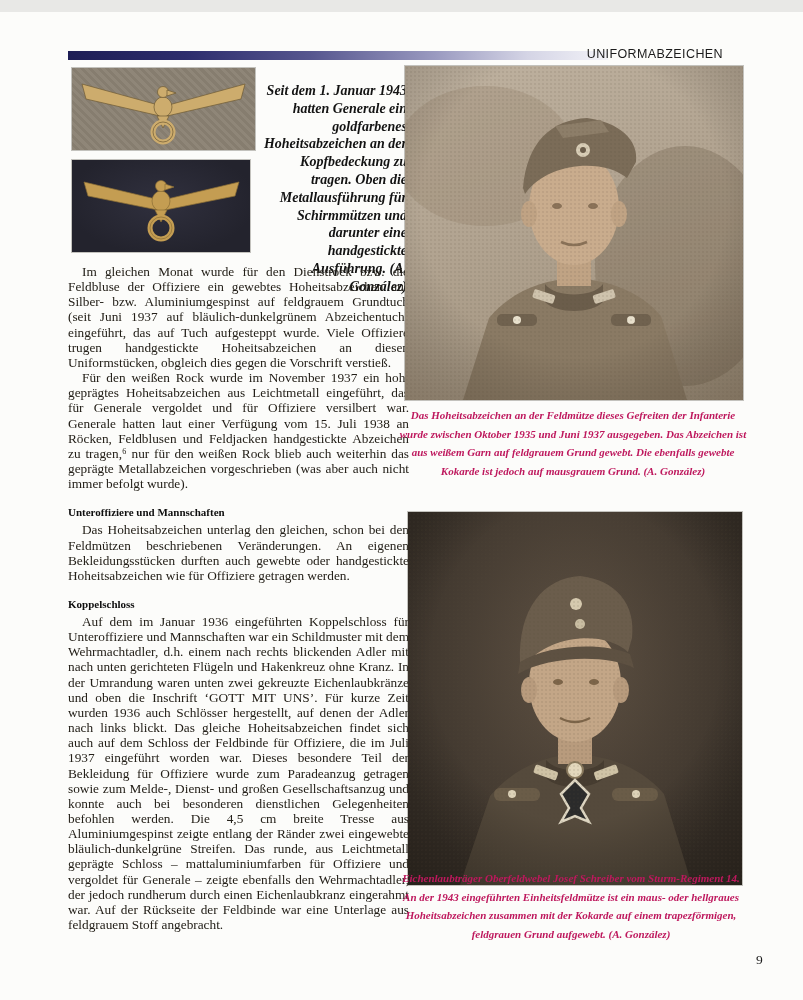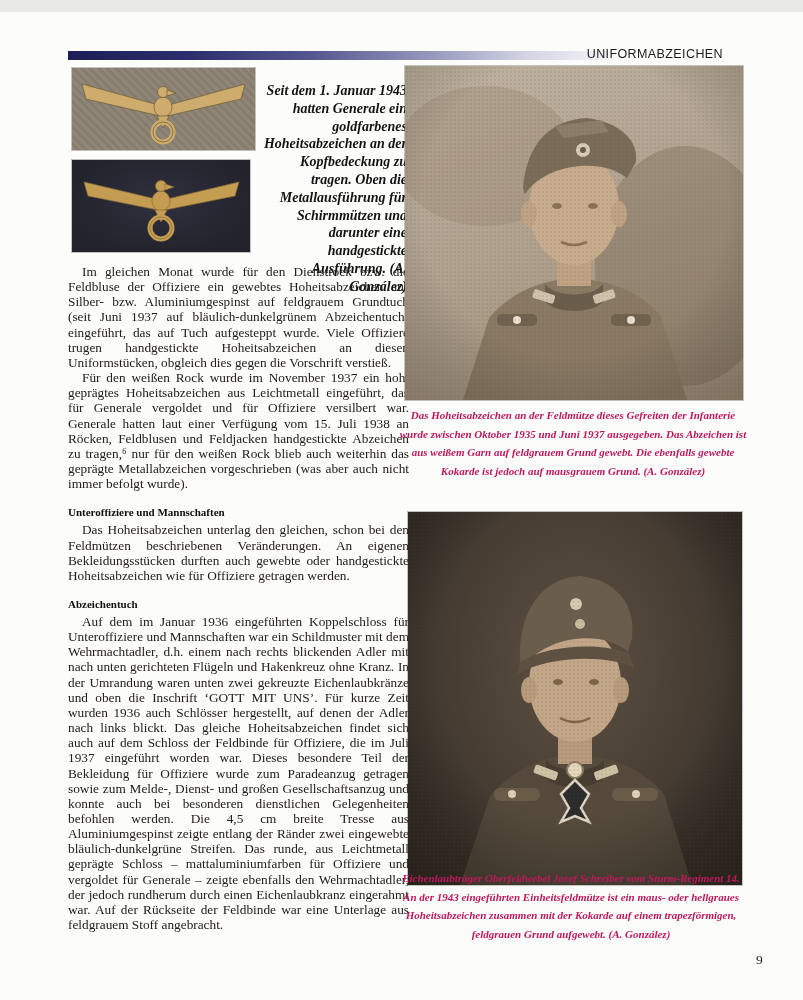--- a/index.html
+++ b/index.html
@@ -99,21 +99,21 @@
     </svg>
   </figure>
 
   <div class="caption-left">Seit dem 1. Januar 1943 hatten Generale ein goldfarbenes Hoheitsabzeichen an der Kopfbedeckung zu tragen. Oben die Metallausführung für Schirmmützen und darunter eine handgestickte Ausführung. (A. González)</div>
 
   <div class="body-col">
     <p>Im gleichen Monat wurde für den Dienstrock bzw. die Feldbluse der Offiziere ein gewebtes Hoheitsabzeichen aus Silber- bzw. Aluminiumgespinst auf feldgrauem Grundtuch (seit Juni 1937 auf bläulich-dunkelgrünem Abzeichentuch) eingeführt, das auf Tuch aufgesteppt wurde. Viele Offiziere trugen handgestickte Hoheitsabzeichen an diesen Uniformstücken, obgleich dies gegen die Vorschrift verstieß.</p>
     <p>Für den weißen Rock wurde im November 1937 ein hohl geprägtes Hoheitsabzeichen aus Leichtmetall eingeführt, das für Generale vergoldet und für Offiziere versilbert war. Generale hatten laut einer Verfügung vom 15. Juli 1938 an Röcken, Feldblusen und Feldjacken handgestickte Abzeichen zu tragen,⁶ nur für den weißen Rock blieb auch weiterhin das geprägte Metallabzeichen vorgeschrieben (was aber auch nicht immer befolgt wurde).</p>
     <h3>Unteroffiziere und Mannschaften</h3>
     <p>Das Hoheitsabzeichen unterlag den gleichen, schon bei den Feldmützen beschriebenen Veränderungen. An eigenen Bekleidungsstücken durften auch gewebte oder handgestickte Hoheitsabzeichen wie für Offiziere getragen werden.</p>
-    <h3>Abzeichentuch</h3>
+    <h3>Koppelschloss</h3>
     <p><span>Auf dem im Januar 1936 eingeführten Koppelschloss für Unteroffiziere und Mannschaften war ein Schildmuster mit dem </span><span class="italic-term">Wehrmachtadler</span><span>, d.h. einem nach rechts blickenden Adler mit nach unten gerichteten Flügeln und Hakenkreuz ohne Kranz. In der Umrandung waren unten zwei gekreuzte Eichenlaubkränze und oben die Inschrift ‘GOTT MIT UNS’. Für kurze Zeit wurden 1936 auch Schlösser hergestellt, auf denen der Adler nach links blickt. Das gleiche Hoheitsabzeichen findet sich auch auf dem Schloss der Feldbinde für Offiziere, die im Juli 1937 eingeführt worden war. Dieses besondere Teil der Bekleidung für Offiziere wurde zum Paradeanzug getragen sowie zum Melde-, Dienst- und großen Gesellschaftsanzug und konnte auch bei besonderen dienstlichen Gelegenheiten befohlen werden. Die 4,5 cm breite Tresse aus Aluminiumgespinst zeigte entlang der Ränder zwei eingewebte bläulich-dunkelgrüne Streifen. Das runde, aus Leichtmetall geprägte Schloss – mattaluminiumfarben für Offiziere und vergoldet für Generale – zeigte ebenfalls den Wehrmachtadler, der jedoch rundherum durch einen Eichenlaubkranz eingerahmt war. Auf der Rückseite der Feldbinde war eine Unterlage aus feldgrauem Stoff angebracht.</span></p>
   </div>
 
   <figure class="photo photo-c" style="margin:0;">
     <svg viewBox="0 0 338 334">
       <defs>
         <radialGradient id="vigC" cx="50%" cy="42%" r="75%">
           <stop offset="60%" stop-color="rgba(0,0,0,0)"></stop>
           <stop offset="100%" stop-color="rgba(60,48,34,.28)"></stop>
         </radialGradient>

